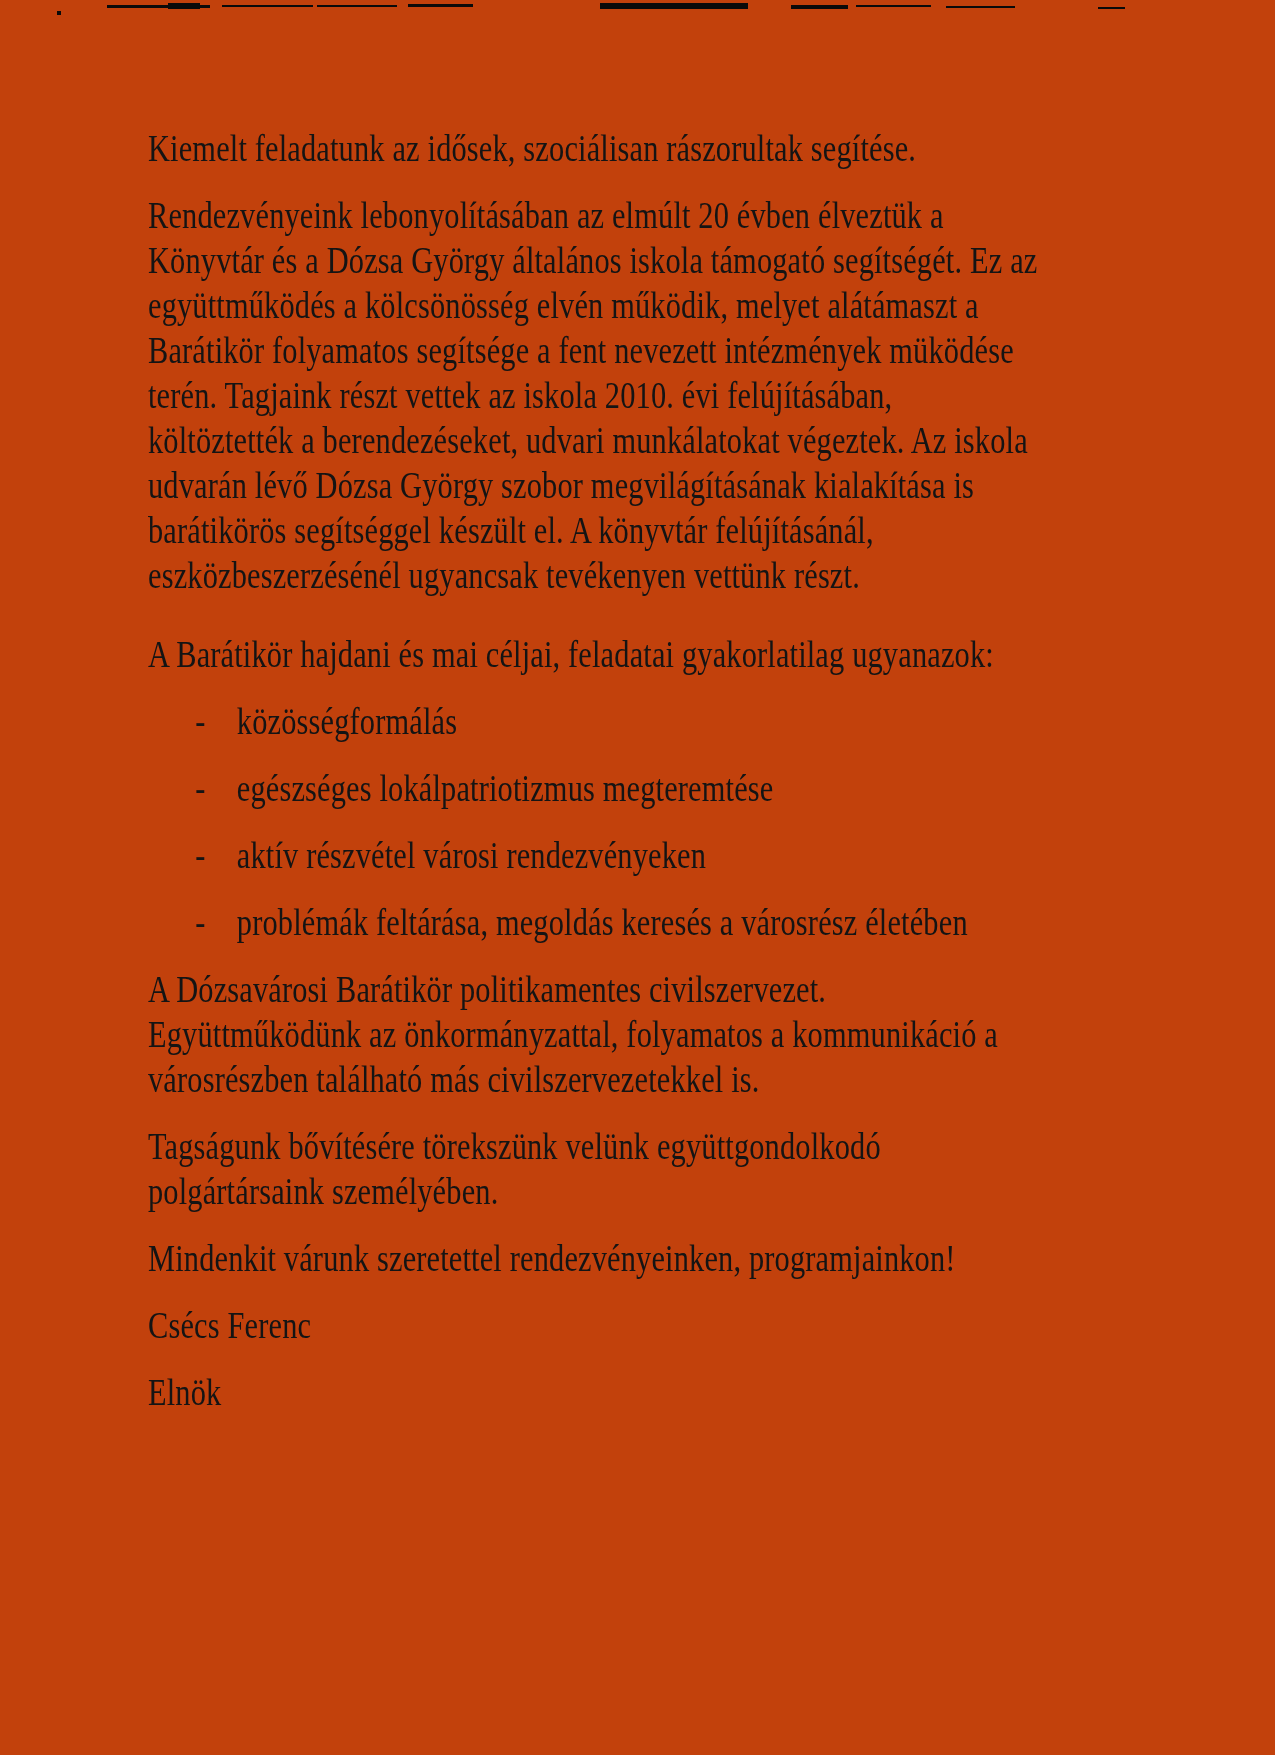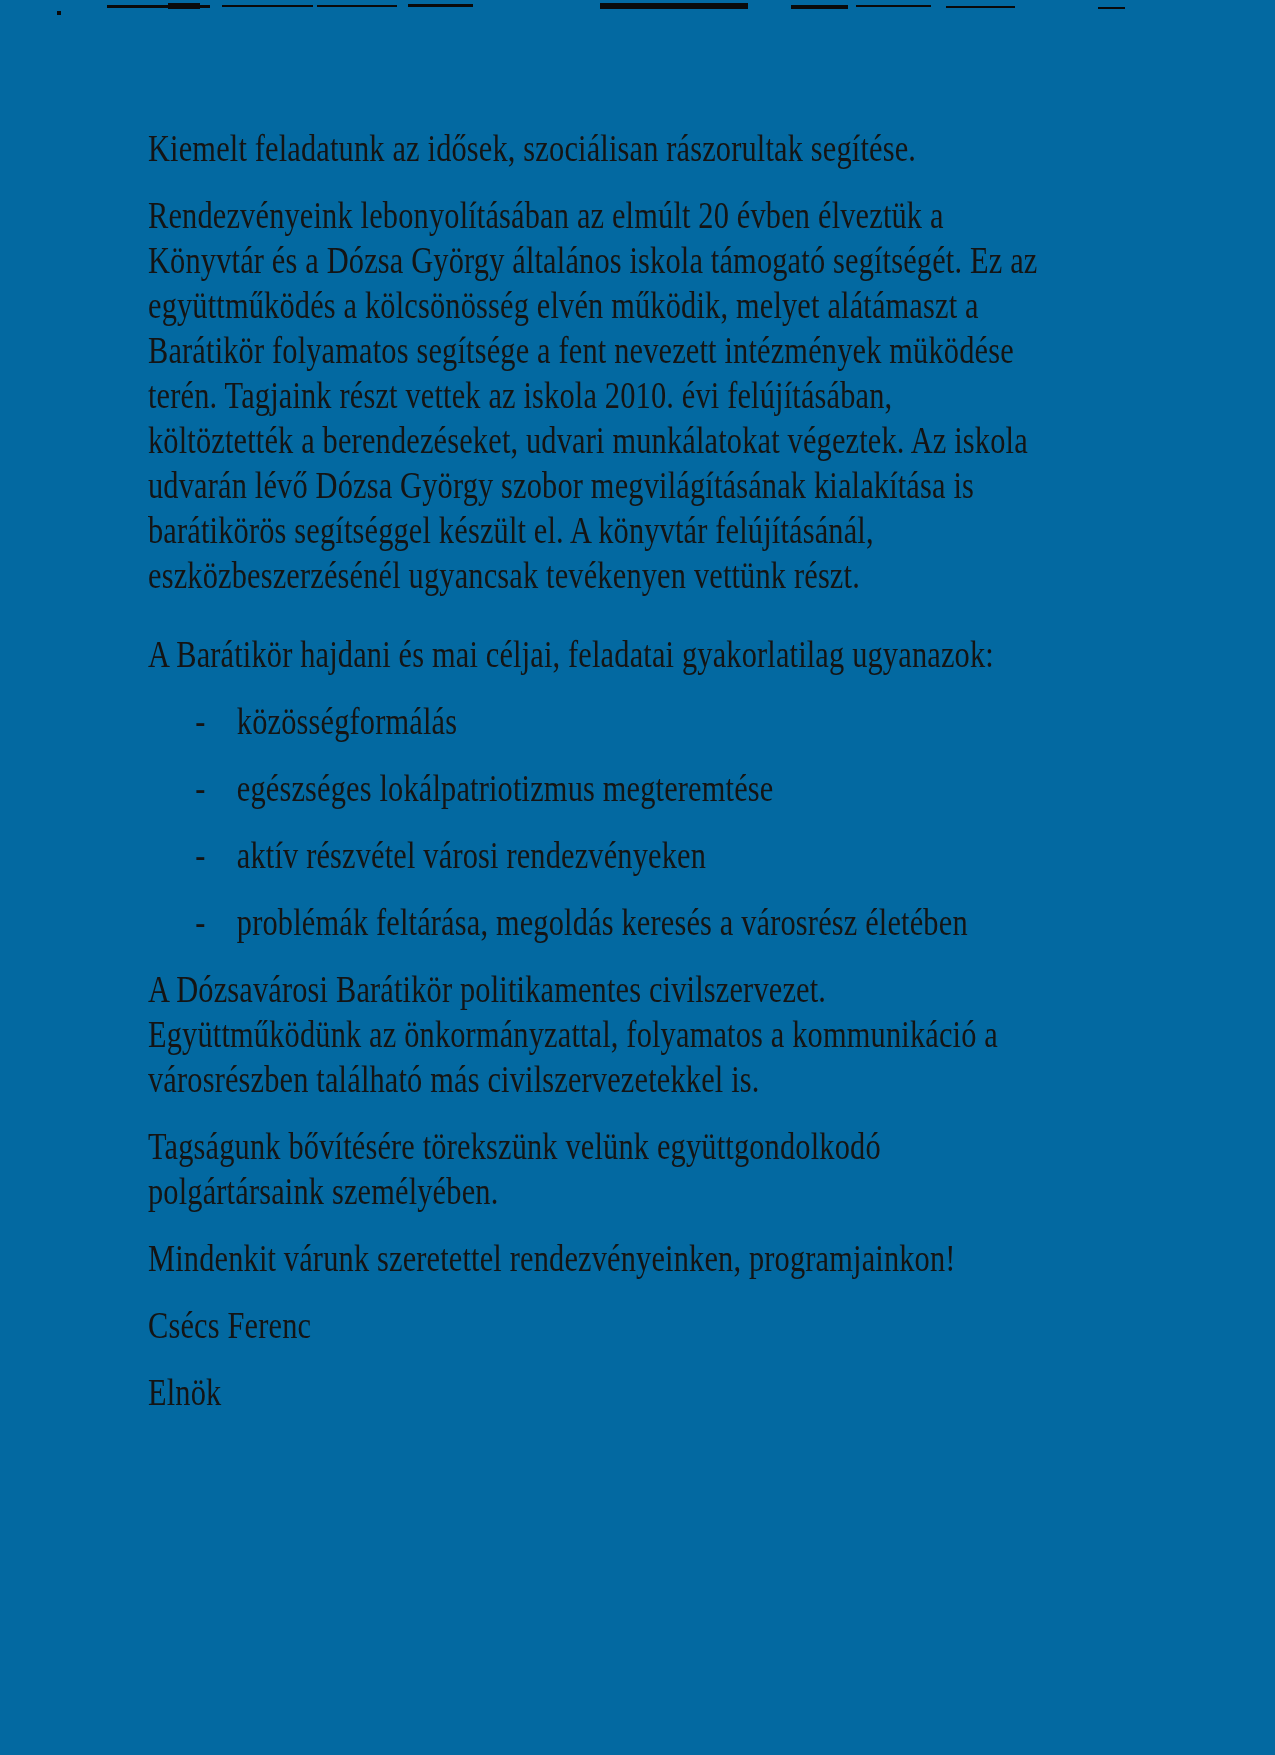--- a/index.html
+++ b/index.html
@@ -4,21 +4,21 @@
 <style>
   html, body {
     margin: 0;
     padding: 0;
     background: #ffffff;
   }
   .page {
     position: relative;
     width: 1275px;
     height: 1755px;
-    background: #0369a1;
+    background: #c2410c;
     overflow: hidden;
     font-family: "Liberation Serif", "DejaVu Serif", serif;
   }
   
   .torn-edge i {
     position: absolute;
     background: #0a0a0a;
     display: block;
   }
   

